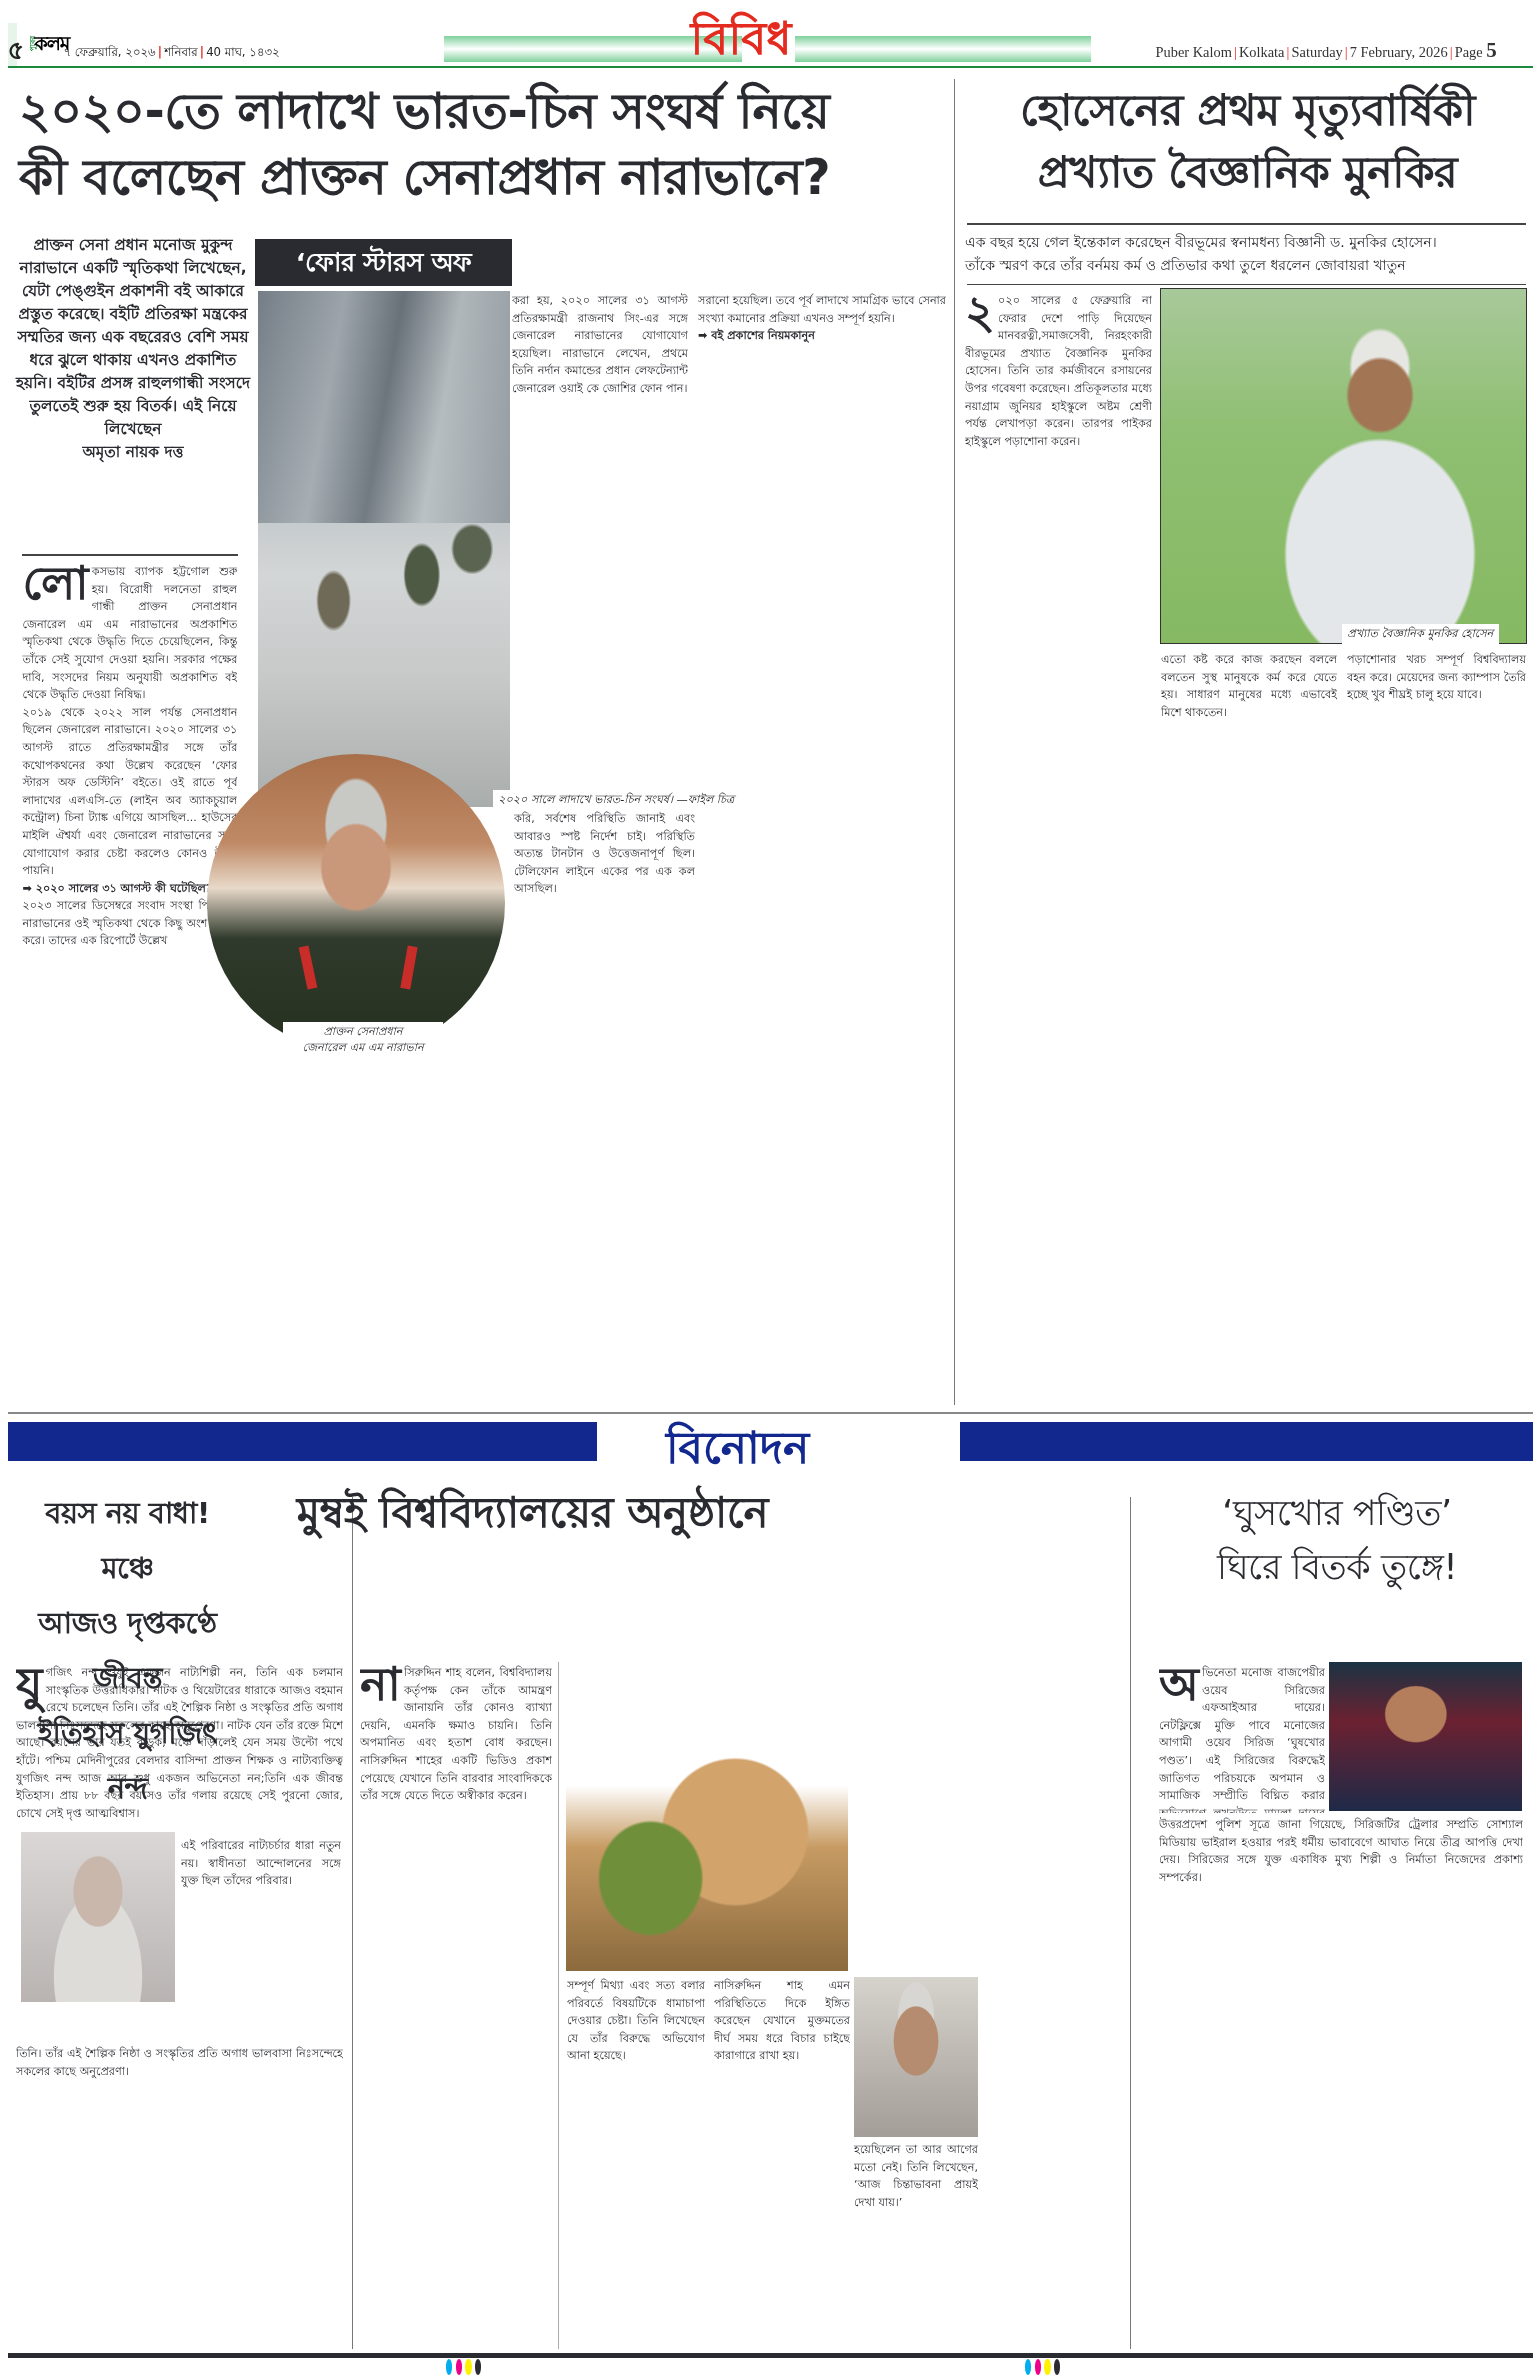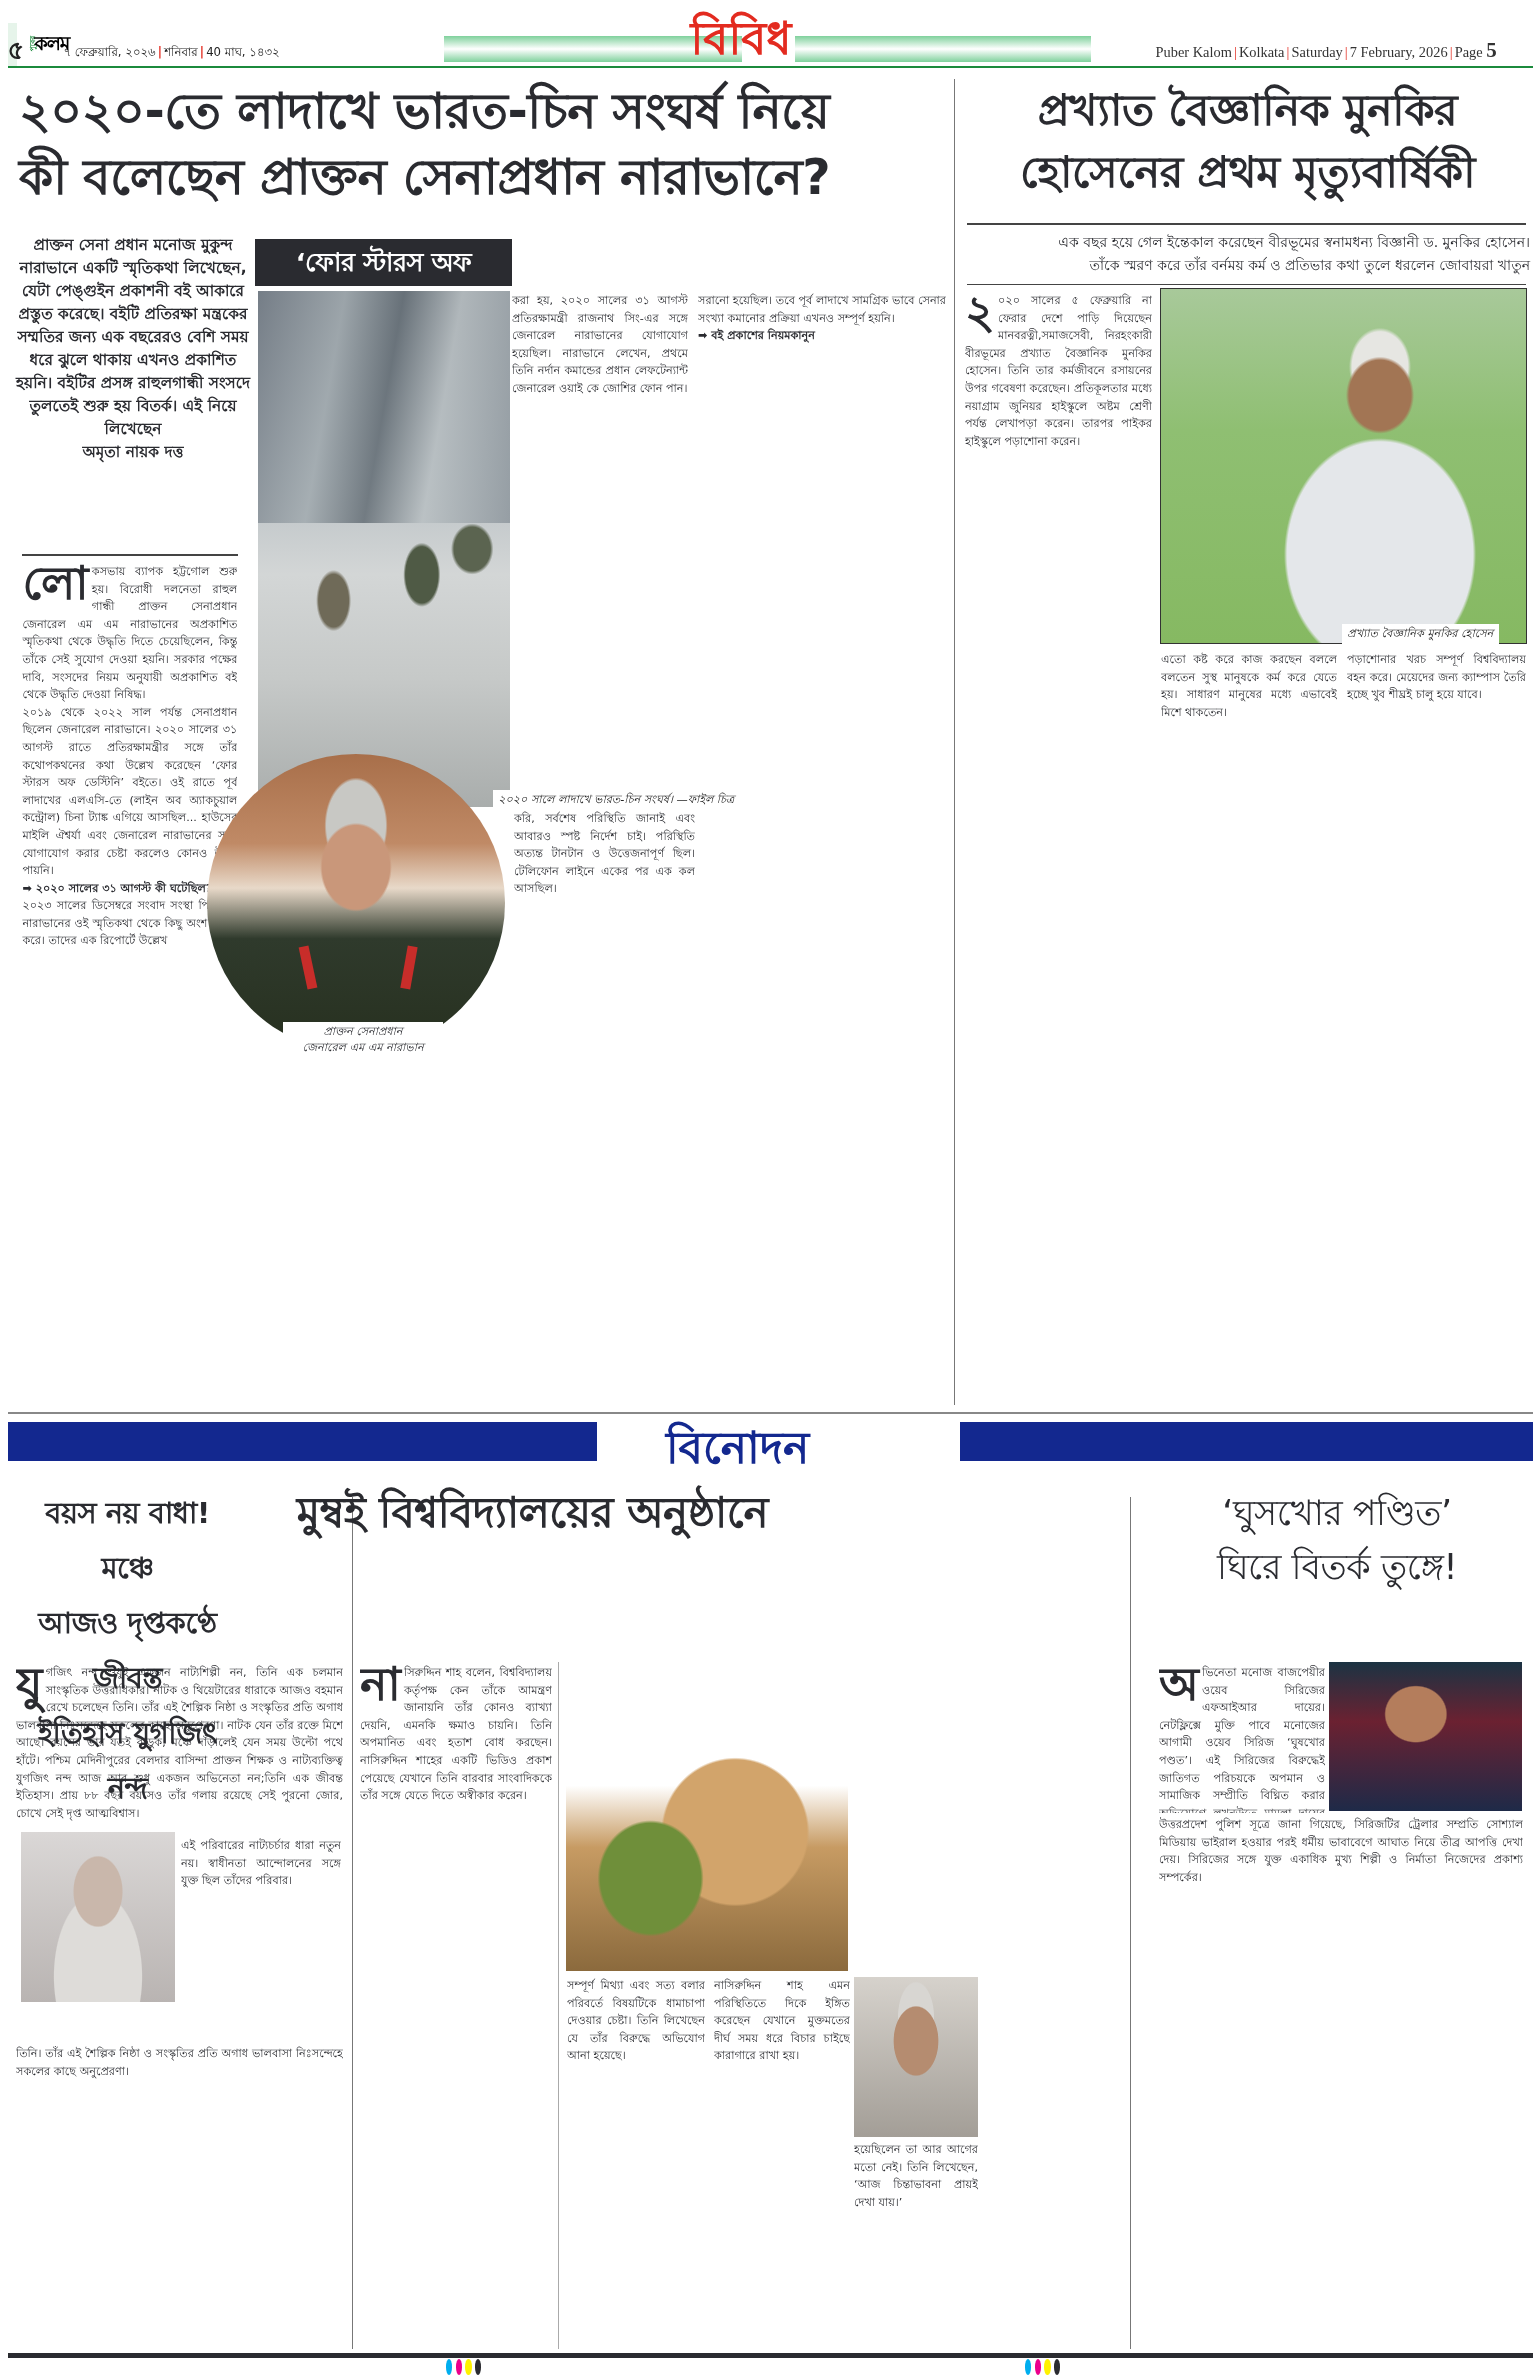--- a/index.html
+++ b/index.html
@@ -47,21 +47,21 @@
   .circle-photo { position: absolute; left: 207px; top: 754px; width: 298px; height: 298px; border-radius: 50%; overflow: hidden; background:
       radial-gradient(ellipse at 50% 38%, #c9977a 0 16%, transparent 17%),
       radial-gradient(ellipse at 50% 24%, #c8c8c4 0 14%, transparent 15%),
       linear-gradient(to bottom, #a86f4a 0%, #c08a66 30%, #e8d9c9 45%, #2f3a2c 62%, #27301f 100%); }
   .circle-tab { position: absolute; width: 9.6px; height: 43px; background: #c82d2a; top: 192px; }
   .circle-caption { position: absolute; left: 283px; top: 1022px; width: 160px; text-align: center; background: #fff; font-style: italic; font-size: 11.2px; line-height: 16px; padding: 2.1px 3.2px; }
 
   
   .tr-headline { left: 965px; top: 79px; width: 565px; font-size: 43px; text-align: center; line-height: 1.45; }
   .tr-rule-top { left: 967px; top: 223px; width: 559px; }
-  .tr-deck { position: absolute; left: 965px; top: 231px; width: 565px; font-size: 14px; line-height: 23.4px; text-align: right; }
+  .tr-deck { position: absolute; left: 965px; top: 231px; width: 565px; font-size: 14px; line-height: 23.4px; text-align: left; }
   .tr-rule-bot { left: 967px; top: 284px; width: 559px; height: 1.1px; }
   .munkir-photo { left: 1160px; top: 288px; width: 367px; height: 356px; background:
       radial-gradient(ellipse at 60% 30%, #a27554 0 10%, transparent 11%),
       radial-gradient(ellipse at 60% 22%, #e6e6e2 0 9%, transparent 10%),
       radial-gradient(ellipse at 60% 75%, #e4e7ea 0 30%, transparent 31%),
       linear-gradient(to bottom, #a8c99a 0%, #8fbf72 40%, #86b962 100%); border: 1.1px solid #333; }
 
   
   .band-rule { left: 7.5px; top: 1412px; width: 1525px; height: 2.1px; background: #888; }
   .band { position: absolute; top: 1422px; height: 39px; background: #13288f; }
@@ -487,22 +487,22 @@
 
 <div class="body" style="left:514px;top:810px;width:181px;height:586px;"><span>করি, সর্বশেষ পরিস্থিতি জানাই এবং আবারও স্পষ্ট নির্দেশ চাই। পরিস্থিতি অত্যন্ত টানটান ও উত্তেজনাপূর্ণ ছিল। টেলিফোন লাইনে একের পর এক কল আসছিল।</span></div>
 <div class="body" style="left:698px;top:292px;width:248px;height:1108px;">
   <span>সরানো হয়েছিল। তবে পূর্ব লাদাখে সামগ্রিক ভাবে সেনার সংখ্যা কমানোর প্রক্রিয়া এখনও সম্পূর্ণ হয়নি।</span>
   <div class="subhead">➡ <span>বই প্রকাশের নিয়মকানুন</span></div>
 </div>
 
 <div class="rule-v" style="left:954px;top:79px;height:1326px;"></div>
 
 <div class="headline tr-headline">
+  <div>হোসেনের প্রথম মৃত্যুবার্ষিকী</div>
   <div>প্রখ্যাত বৈজ্ঞানিক মুনকির</div>
-  <div>হোসেনের প্রথম মৃত্যুবার্ষিকী</div>
 </div>
 <div class="rule-h tr-rule-top"></div>
 <div class="tr-deck">
   <div>এক বছর হয়ে গেল ইন্তেকাল করেছেন বীরভূমের স্বনামধন্য বিজ্ঞানী ড. মুনকির হোসেন।</div>
   <div>তাঁকে স্মরণ করে তাঁর বর্নময় কর্ম ও প্রতিভার কথা তুলে ধরলেন জোবায়রা খাতুন</div>
 </div>
 <div class="rule-h tr-rule-bot"></div>
 
 <div class="body" style="left:965px;top:292px;width:187px;height:1108px;">
   <span class="dropcap">২</span>

